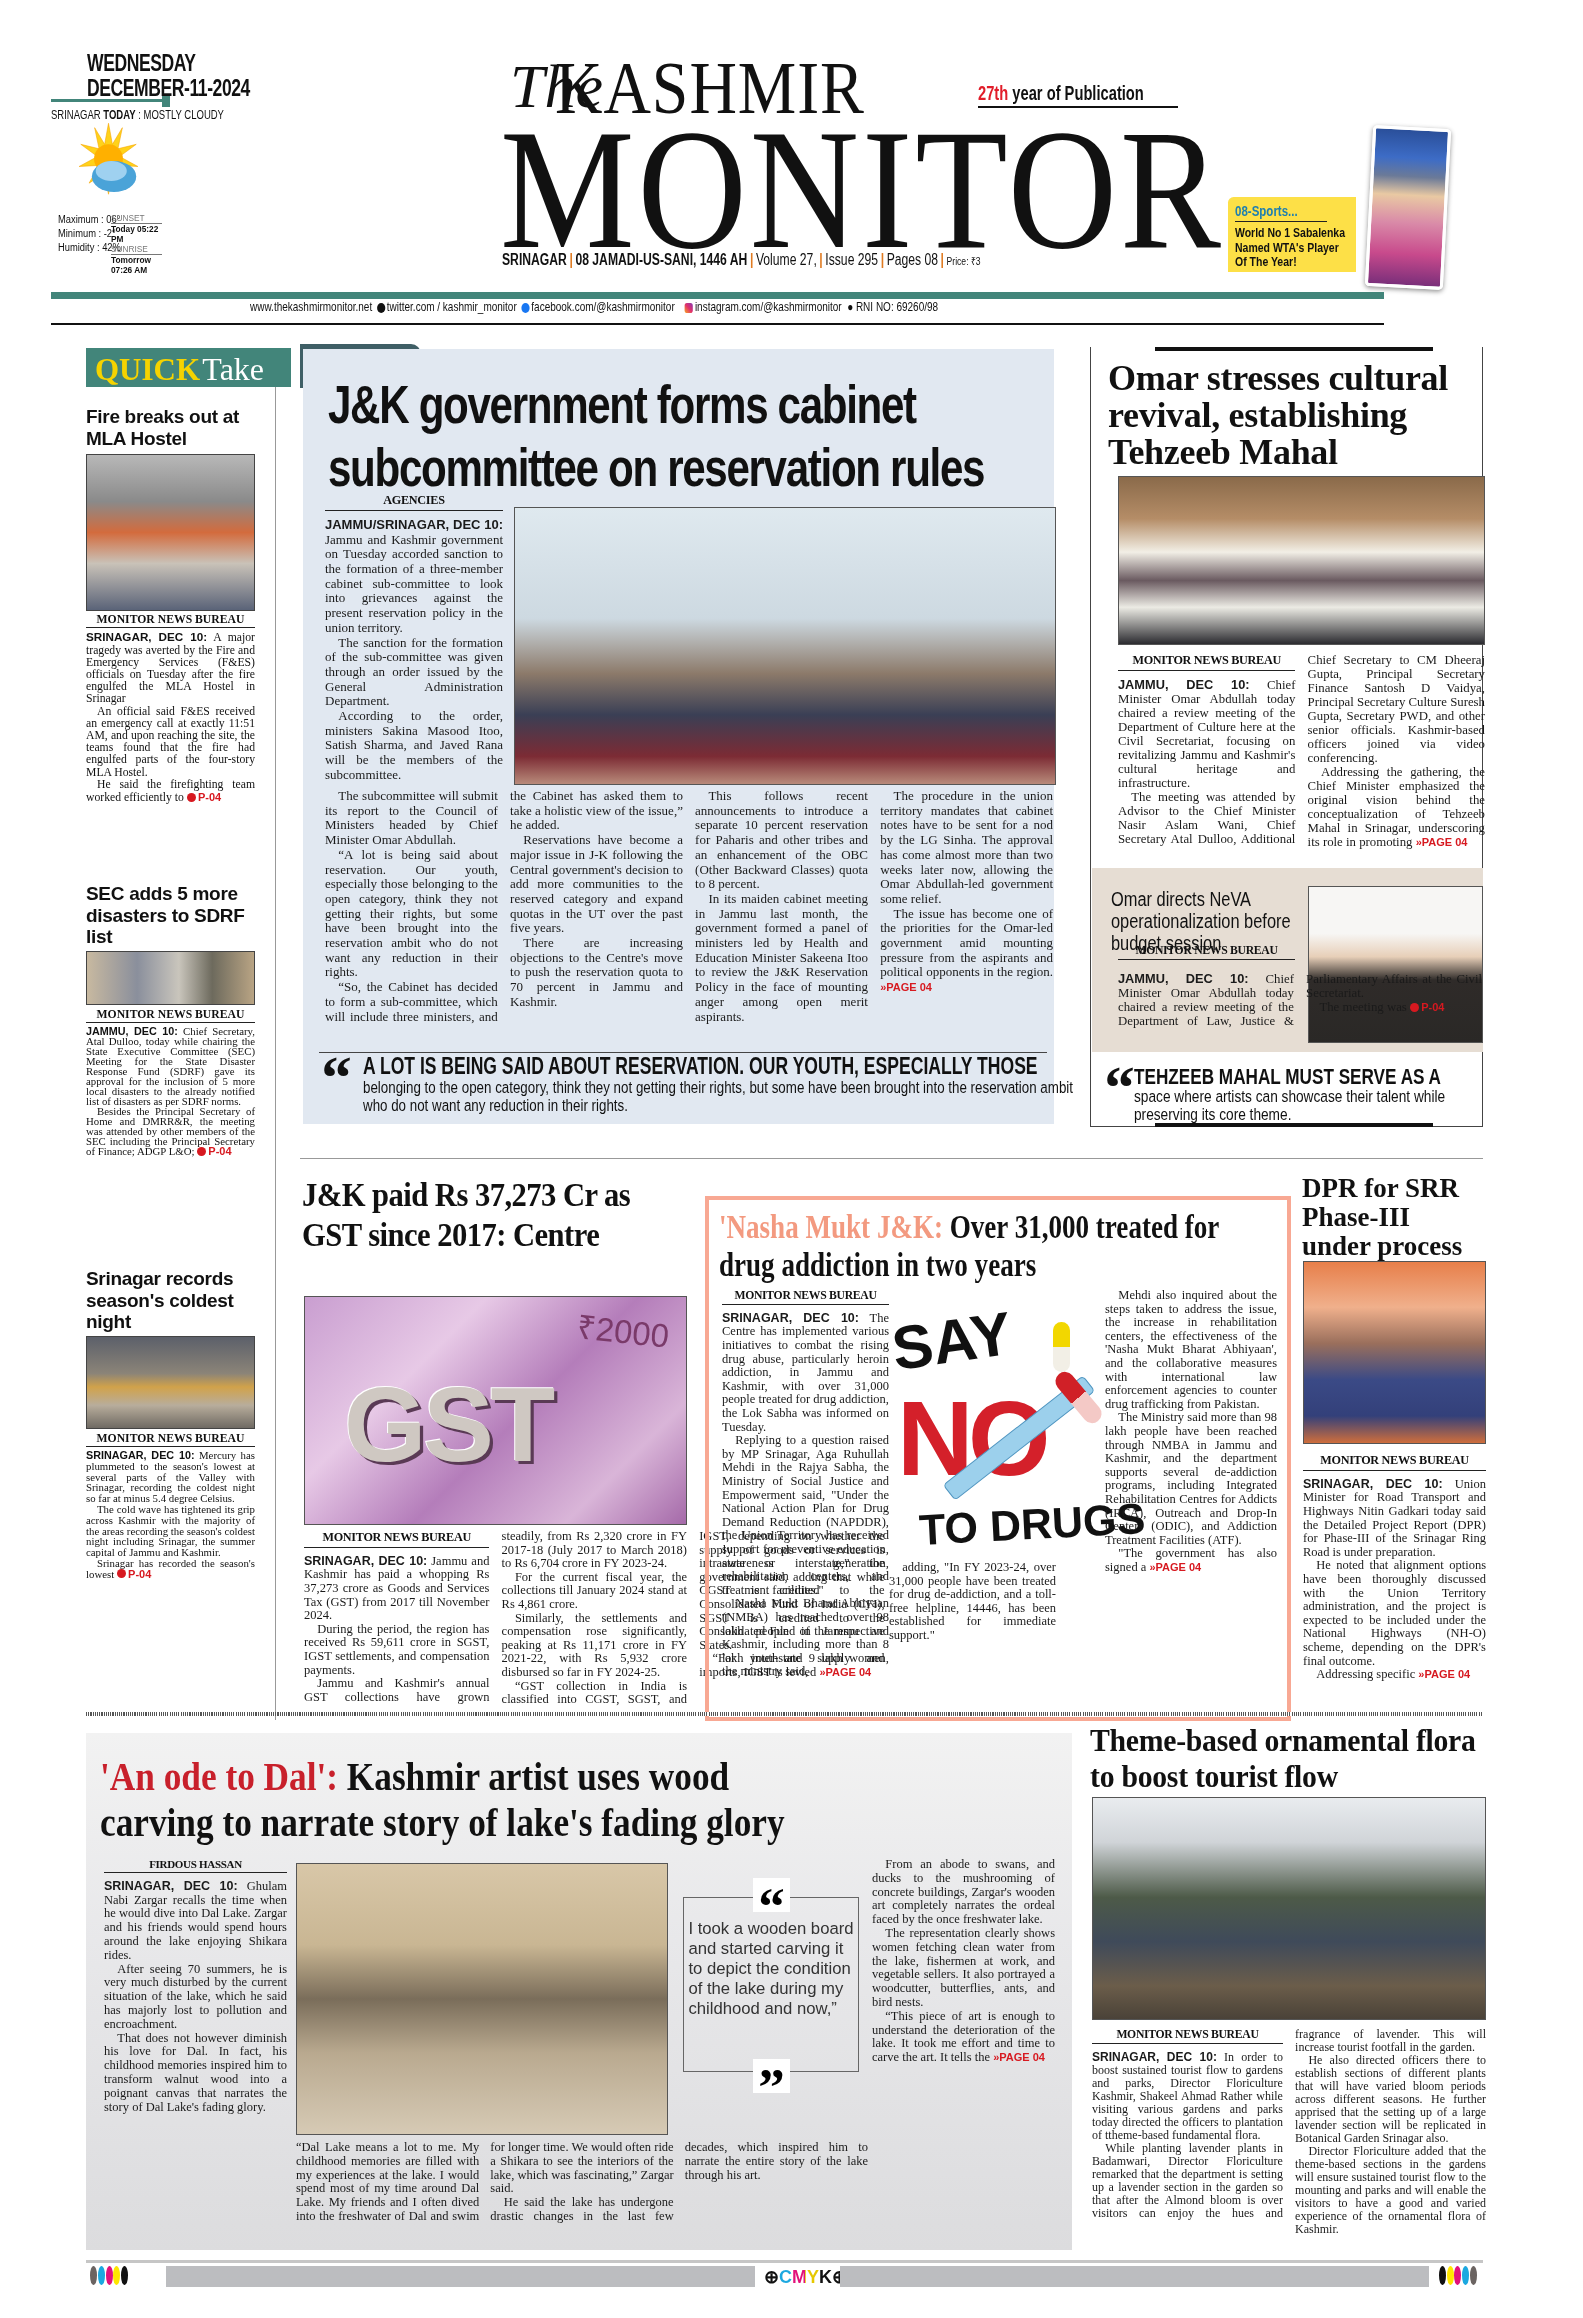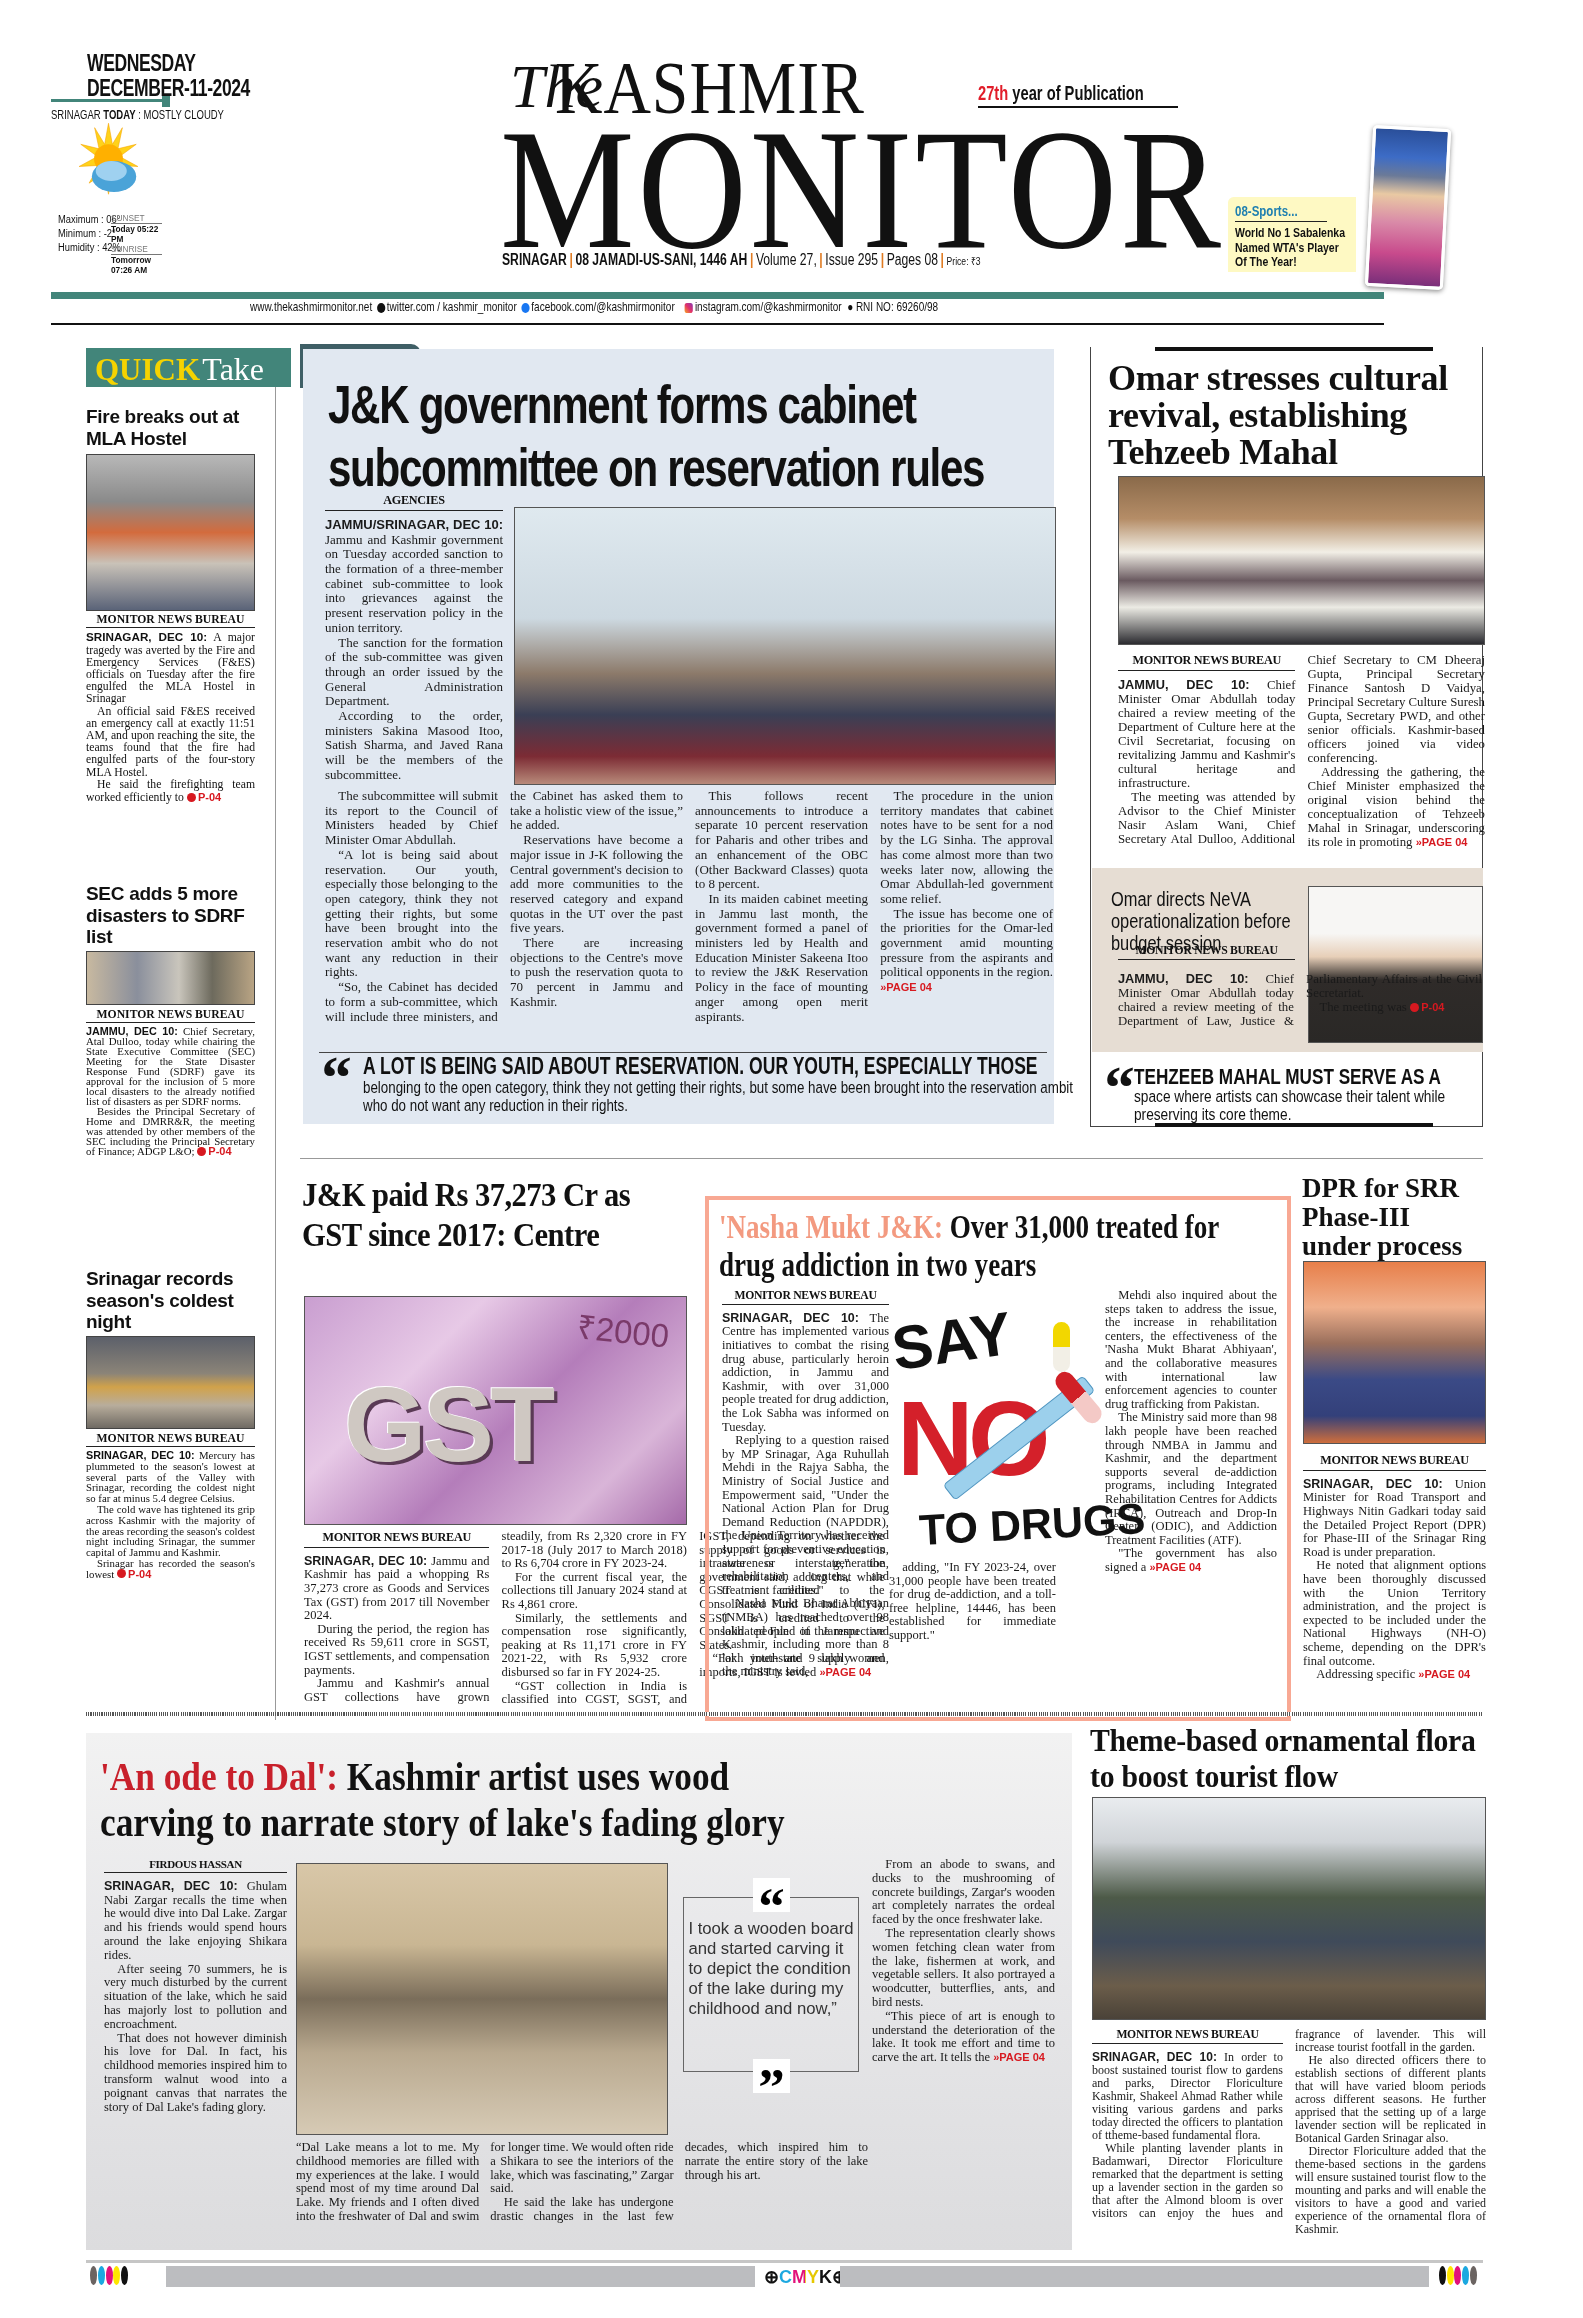--- a/index.html
+++ b/index.html
@@ -30,21 +30,21 @@
 #sun-box .val{font-weight:700}
 #logo-the{left:510px;top:51px;font-size:62px;font-style:italic;font-family:"Liberation Serif",serif}
 #logo-kashmir{left:555px;top:47px;font-size:73px;font-family:"Liberation Serif",serif;letter-spacing:1.1px;transform:scaleX(0.9);transform-origin:left}
 #logo-monitor{left:500px;top:106px;font-size:172px;line-height:167px;font-family:"Liberation Serif",serif;letter-spacing:3.3px;transform:scaleX(0.88);transform-origin:left}
 #pub-year{left:978px;top:81px;font-family:"Liberation Sans",sans-serif;font-weight:700;font-size:21px;transform:scaleX(0.7);transform-origin:left;white-space:nowrap}
 #pub-year .num{color:#e11d2a}
 .pub-rule{left:978px;top:106px;width:200px;height:1.7px;background:#111}
 #meta-line{left:502px;top:251px;font-family:"Liberation Sans",sans-serif;font-size:15.6px;white-space:nowrap;transform:scaleX(0.78);transform-origin:left}
 #meta-line .sep{color:#e07b22;font-weight:700;margin:0 3.3px}
 #meta-line .price{font-size:11px}
-#sports-box{left:1228px;top:197px;width:128px;height:75px;background:#fef9c3;border-radius:5.6px 0 0 0;padding:5.6px 6.7px}
+#sports-box{left:1228px;top:197px;width:128px;height:75px;background:#fde047;border-radius:5.6px 0 0 0;padding:5.6px 6.7px}
 #sports-box .kicker{color:#1e7fb0;font-family:"Liberation Sans",sans-serif;font-weight:700;font-size:14.4px;border-bottom:1.7px solid #222;padding-bottom:2.2px;transform:scaleX(0.8);transform-origin:left;white-space:nowrap}
 #sports-box .hl{font-family:"Liberation Sans",sans-serif;font-weight:700;font-size:12.8px;line-height:14.4px;margin-top:4.4px;transform:scaleX(0.82);transform-origin:left;width:144px}
 #sports-photo{left:1369px;top:127px;width:78px;height:161px;border:3.3px solid #fff;box-shadow:0 1.7px 5.6px rgba(0,0,0,.45);transform:rotate(3deg);background:linear-gradient(180deg,#2a4f9a 0%,#3d6cc6 18%,#6b7a98 30%,#e9c9a3 42%,#d98aa8 60%,#c84a8c 80%,#7a2f7a 100%);border-radius:4.4px}
 .header-band{left:51px;top:292px;width:1333px;height:6.7px}
 #links-line{left:250px;top:300px;font-family:"Liberation Sans",sans-serif;font-size:12.2px;white-space:nowrap;transform:scaleX(0.82);transform-origin:left}
 #links-line .ico{display:inline-block;width:10px;height:10px;border-radius:50%;vertical-align:-1.7px;margin:0 2.2px}
 .header-rule{left:51px;top:323px;width:1333px;height:1.7px;background:#111}
 
 #qt-head{left:86px;top:348px;width:205px;height:39px;padding:3.3px 9px;white-space:nowrap}
 #qt-head .q{color:#f5d300;font-family:"Liberation Serif",serif;font-weight:700;font-size:31px}

